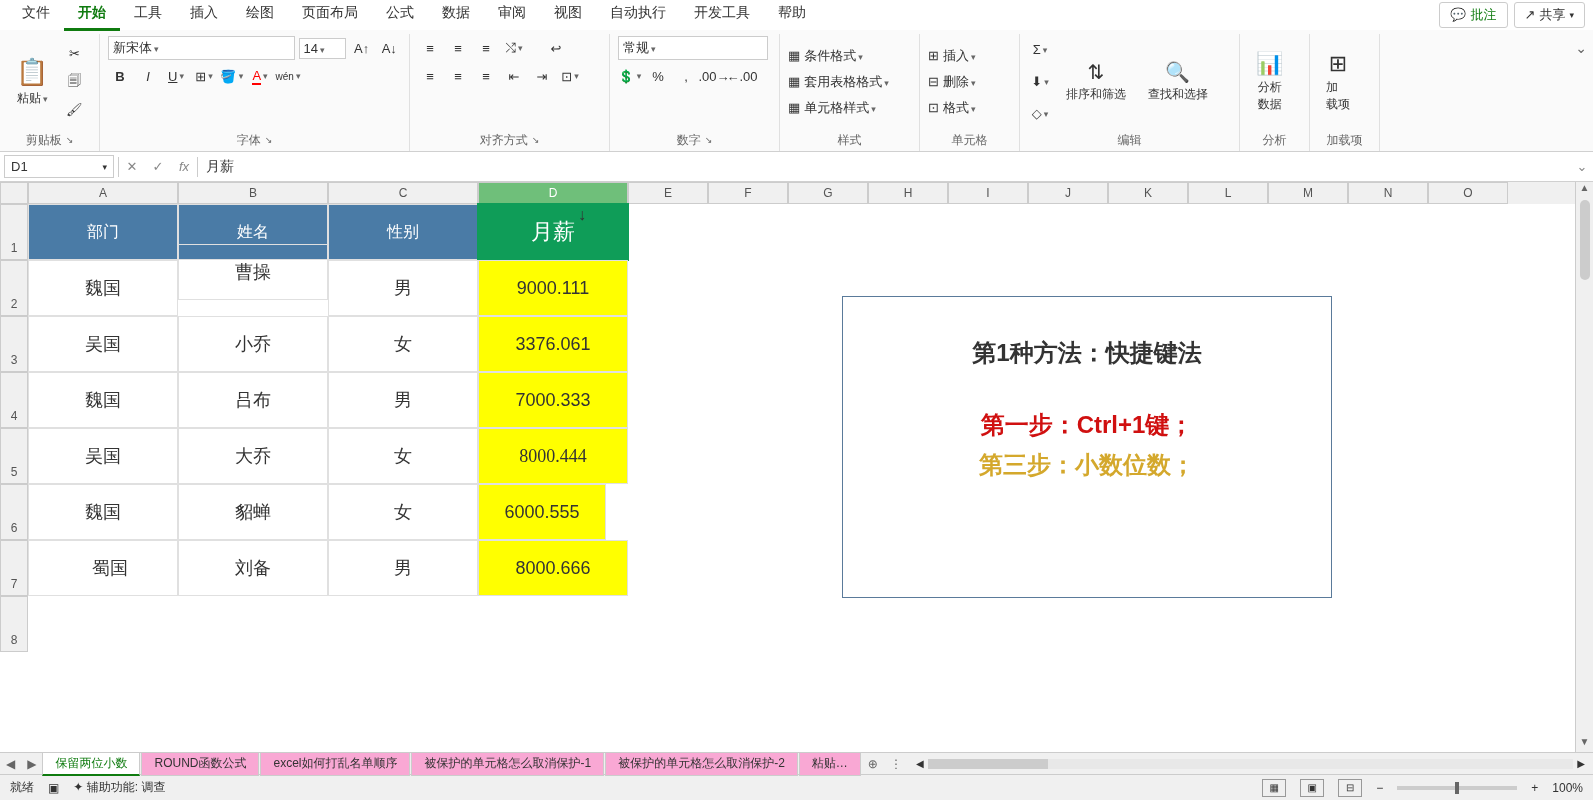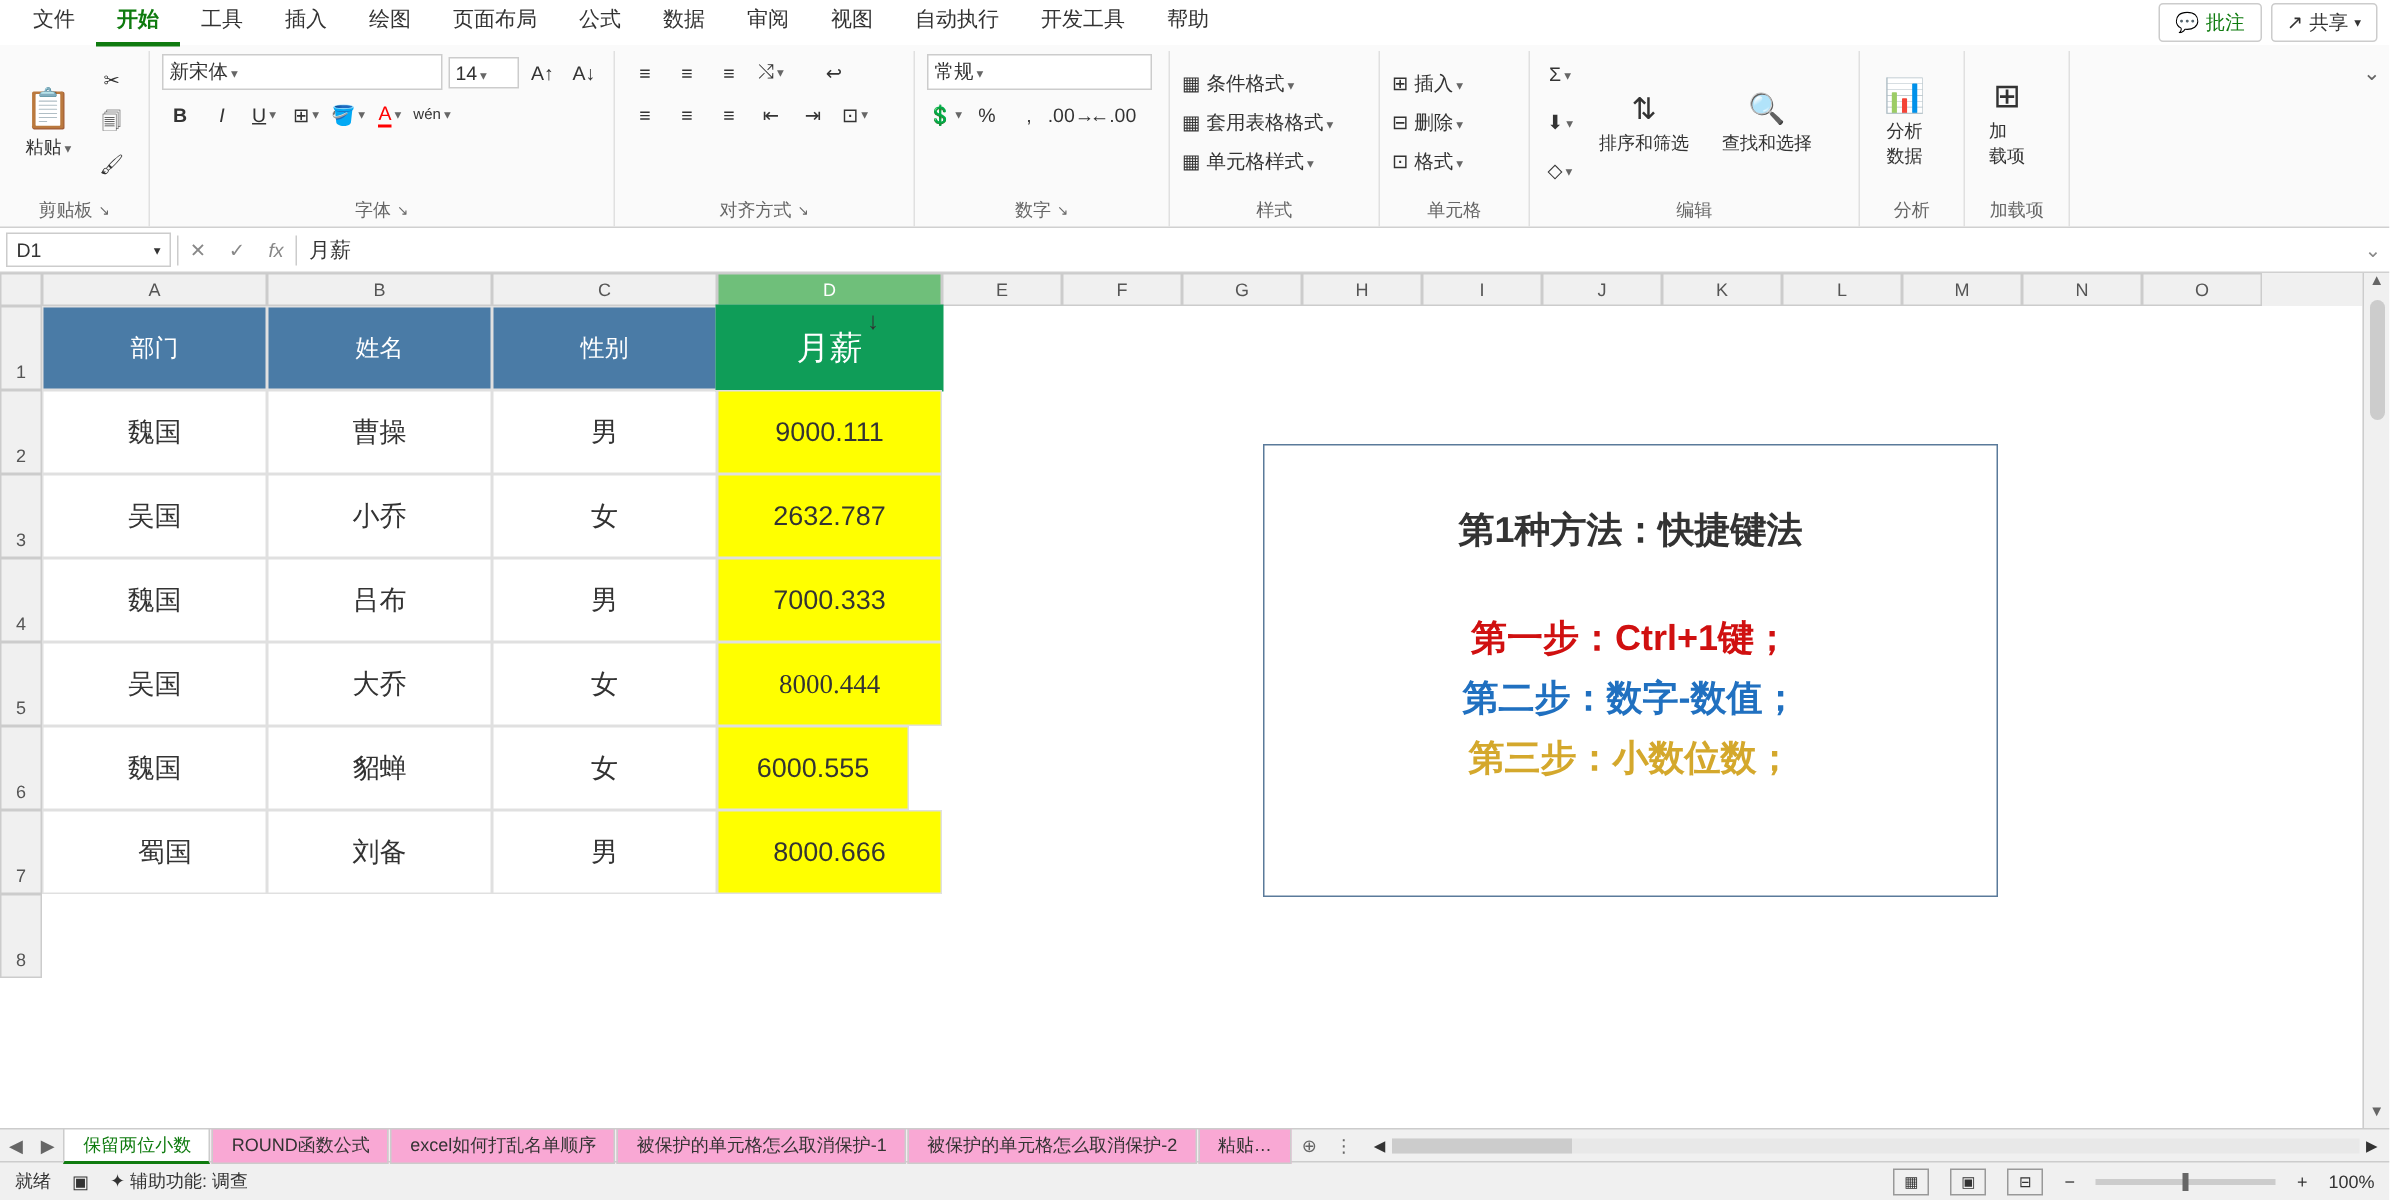--- a/index.html
+++ b/index.html
@@ -342,27 +342,27 @@
           <div class="row-h" style="height: 56px;">7</div>
           <div class="row-h" style="height: 56px;">8</div>
         </div>
       <div class="cells" id="cells">
           <div class="cell hdr-blue" style="left: 0px; top: 0px; width: 150px; height: 56px;">部门</div>
           <div class="cell hdr-blue" style="left: 150px; top: 0px; width: 150px; height: 56px;">姓名</div>
           <div class="cell hdr-blue" style="left: 300px; top: 0px; width: 150px; height: 56px;">性别</div>
           <div class="cell hdr-green sel-border" style="left: 450px; top: 0px; width: 150px; height: 56px;">月薪</div>
           <div style="position: absolute; left: 550px; top: 2px; font-size: 16px; font-weight: bold;">↓</div>
           <div class="cell" style="left: 0px; top: 56px; width: 150px; height: 56px;">魏国</div>
-          <div class="cell" style="left: 150px; top: 56px; width: 150px; height: 56px;">曹操</div>
+          <div class="cell" style="left: 150px; top: 40px; width: 150px; height: 56px;">曹操</div>
           <div class="cell" style="left: 300px; top: 56px; width: 150px; height: 56px;">男</div>
           <div class="cell ylw" style="left: 450px; top: 56px; width: 150px; height: 56px;">9000.111</div>
           <div class="cell" style="left: 0px; top: 112px; width: 150px; height: 56px;">吴国</div>
           <div class="cell" style="left: 150px; top: 112px; width: 150px; height: 56px;">小乔</div>
           <div class="cell" style="left: 300px; top: 112px; width: 150px; height: 56px;">女</div>
-          <div class="cell ylw" style="left: 450px; top: 112px; width: 150px; height: 56px;">2632.787</div>
+          <div class="cell ylw" style="left: 450px; top: 112px; width: 150px; height: 56px;">3376.061</div>
           <div class="cell" style="left: 0px; top: 168px; width: 150px; height: 56px;">魏国</div>
           <div class="cell" style="left: 150px; top: 168px; width: 150px; height: 56px;">吕布</div>
           <div class="cell" style="left: 300px; top: 168px; width: 150px; height: 56px;">男</div>
           <div class="cell ylw" style="left: 450px; top: 168px; width: 150px; height: 56px;">7000.333</div>
           <div class="cell" style="left: 0px; top: 224px; width: 150px; height: 56px;">吴国</div>
           <div class="cell" style="left: 150px; top: 224px; width: 150px; height: 56px;">大乔</div>
           <div class="cell" style="left: 300px; top: 224px; width: 150px; height: 56px;">女</div>
           <div class="cell ylw" style="left: 450px; top: 224px; width: 150px; height: 56px; font-family: Liberation Serif, serif;">8000.444</div>
           <div class="cell" style="left: 0px; top: 280px; width: 150px; height: 56px;">魏国</div>
           <div class="cell" style="left: 150px; top: 280px; width: 150px; height: 56px;">貂蝉</div>
@@ -370,21 +370,20 @@
           <div class="cell ylw" style="left: 450px; top: 280px; width: 128px; height: 56px;">6000.555</div>
           <div class="cell" style="left: 0px; top: 336px; width: 150px; height: 56px; padding-left: 14px;">蜀国</div>
           <div class="cell" style="left: 150px; top: 336px; width: 150px; height: 56px;">刘备</div>
           <div class="cell" style="left: 300px; top: 336px; width: 150px; height: 56px;">男</div>
           <div class="cell ylw" style="left: 450px; top: 336px; width: 150px; height: 56px;">8000.666</div>
         </div>
     </div>
     <div class="info-box">
       <div class="line1">第1种方法：快捷键法</div>
       <div class="step step1">第一步：Ctrl+1键；</div>
-      <div class="step step2">第二步：数字-数值；</div>
       <div class="step step3">第三步：小数位数；</div>
     </div>
   </div>
   <div class="vscroll">
     <div class="up">▲</div>
     <div class="thumb"></div>
     <div style="flex:1;"></div>
     <div class="down">▼</div>
   </div>
 </div>

